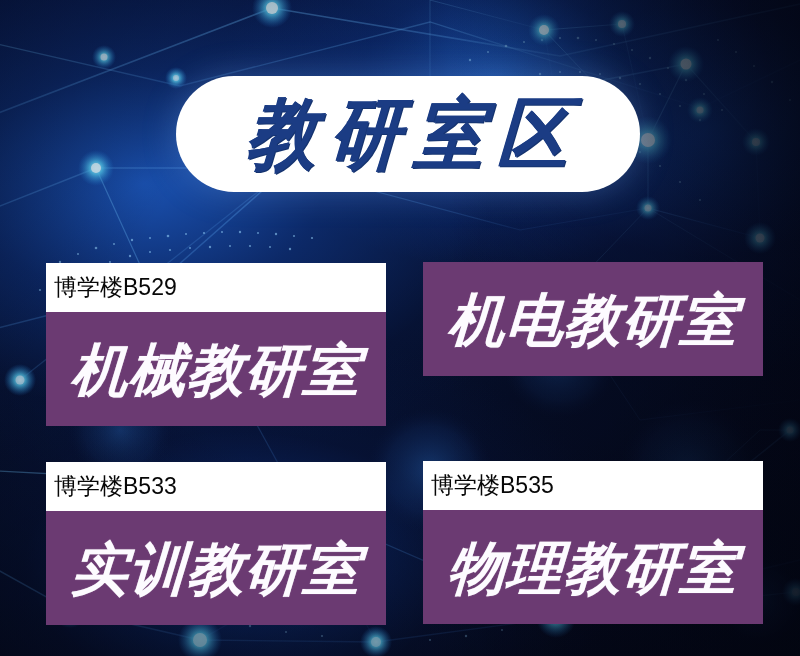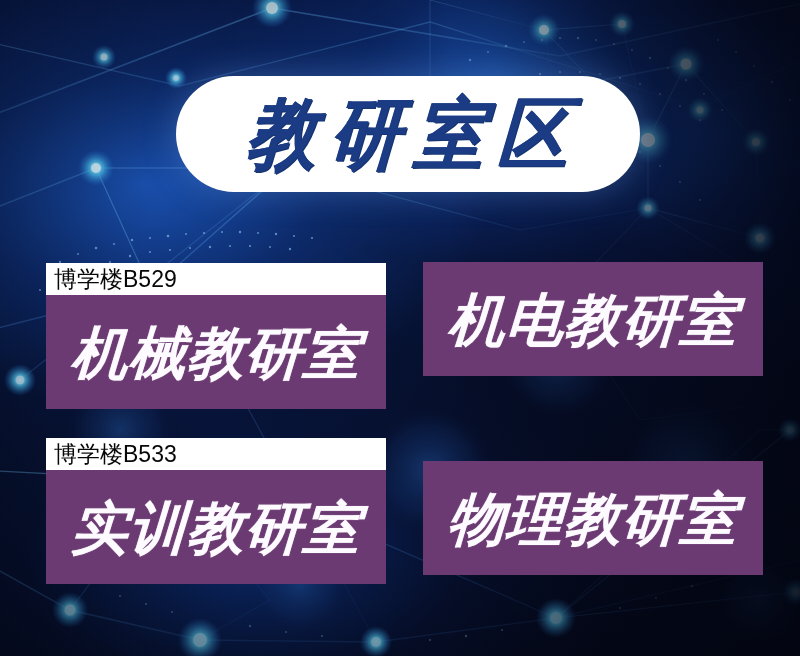--- a/index.html
+++ b/index.html
@@ -69,21 +69,21 @@
     white-space: nowrap;
   }
 
   
   .card {
     position: absolute;
     width: 340px;
   }
   .card-head {
     background: #ffffff;
-    height: 32px;
+    height: 49px;
     display: flex;
     align-items: center;
     padding-left: 8px;
     box-sizing: border-box;
   }
   .card-head-text {
     font-family: "Liberation Sans", "DejaVu Sans", sans-serif;
     font-size: 23px;
     font-weight: 400;
     color: #070707;
@@ -107,21 +107,21 @@
     color: #fdfbff;
     line-height: 1;
     letter-spacing: 1px;
     white-space: nowrap;
     transform: skewX(-3deg);
     text-shadow: 0 0 1px rgba(255,255,255,0.6);
   }
 
   .card-r1c1 { left: 46px;  top: 263px; }
   .card-r1c2 { left: 423px; top: 262px; }
-  .card-r2c1 { left: 46px;  top: 438px; }
+  .card-r2c1 { left: 46px;  top: 462px; }
   .card-r2c2 { left: 423px; top: 461px; }
 </style>
 </head>
 <body>
 
 <div id="stage">
 
   <div class="bg-base"></div>
 
   <svg class="bg-svg" width="800" height="656" viewBox="0 0 800 656">
@@ -337,18 +337,21 @@
   <div class="card card-r2c1">
     <div class="card-head">
       <span class="card-head-text">博学楼B533</span>
     </div>
     <div class="card-body">
       <span class="card-body-text">实训教研室</span>
     </div>
   </div>
 
   <div class="card card-r2c2">
+    <div class="card-head">
+      <span class="card-head-text">博学楼B535</span>
+    </div>
     <div class="card-body">
       <span class="card-body-text">物理教研室</span>
     </div>
   </div>
 
 </div>
 
 </body></html>

